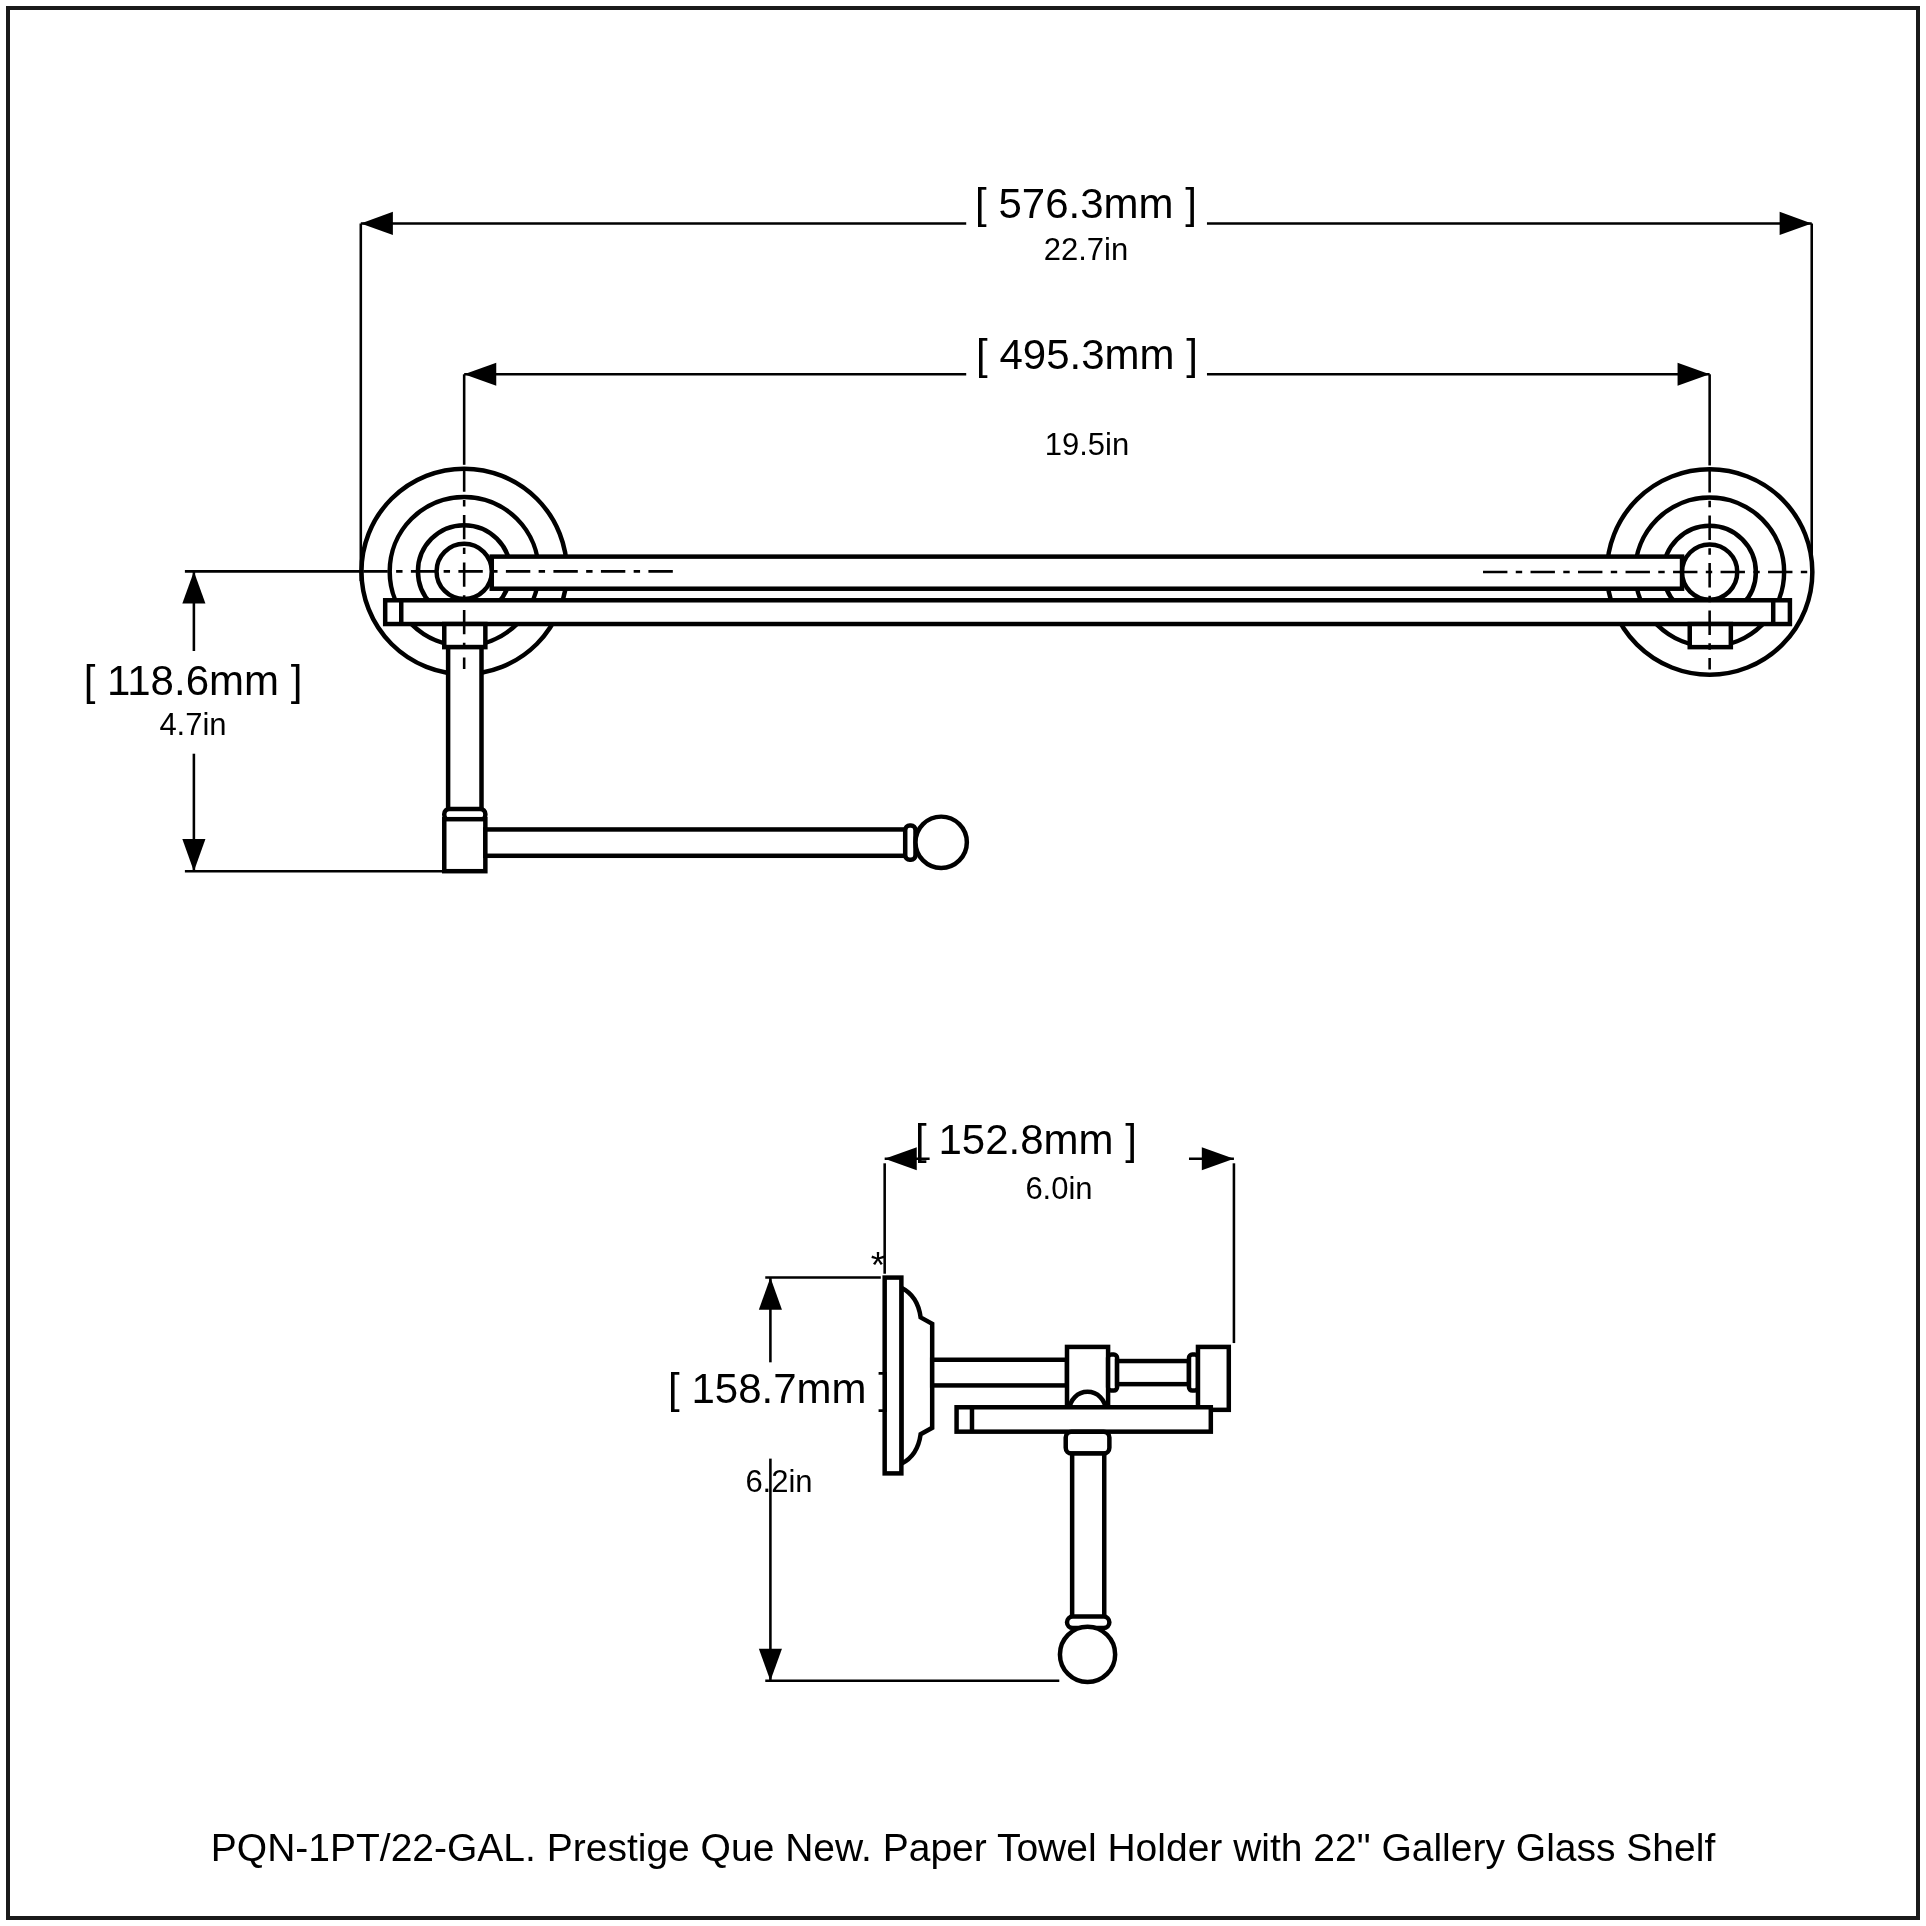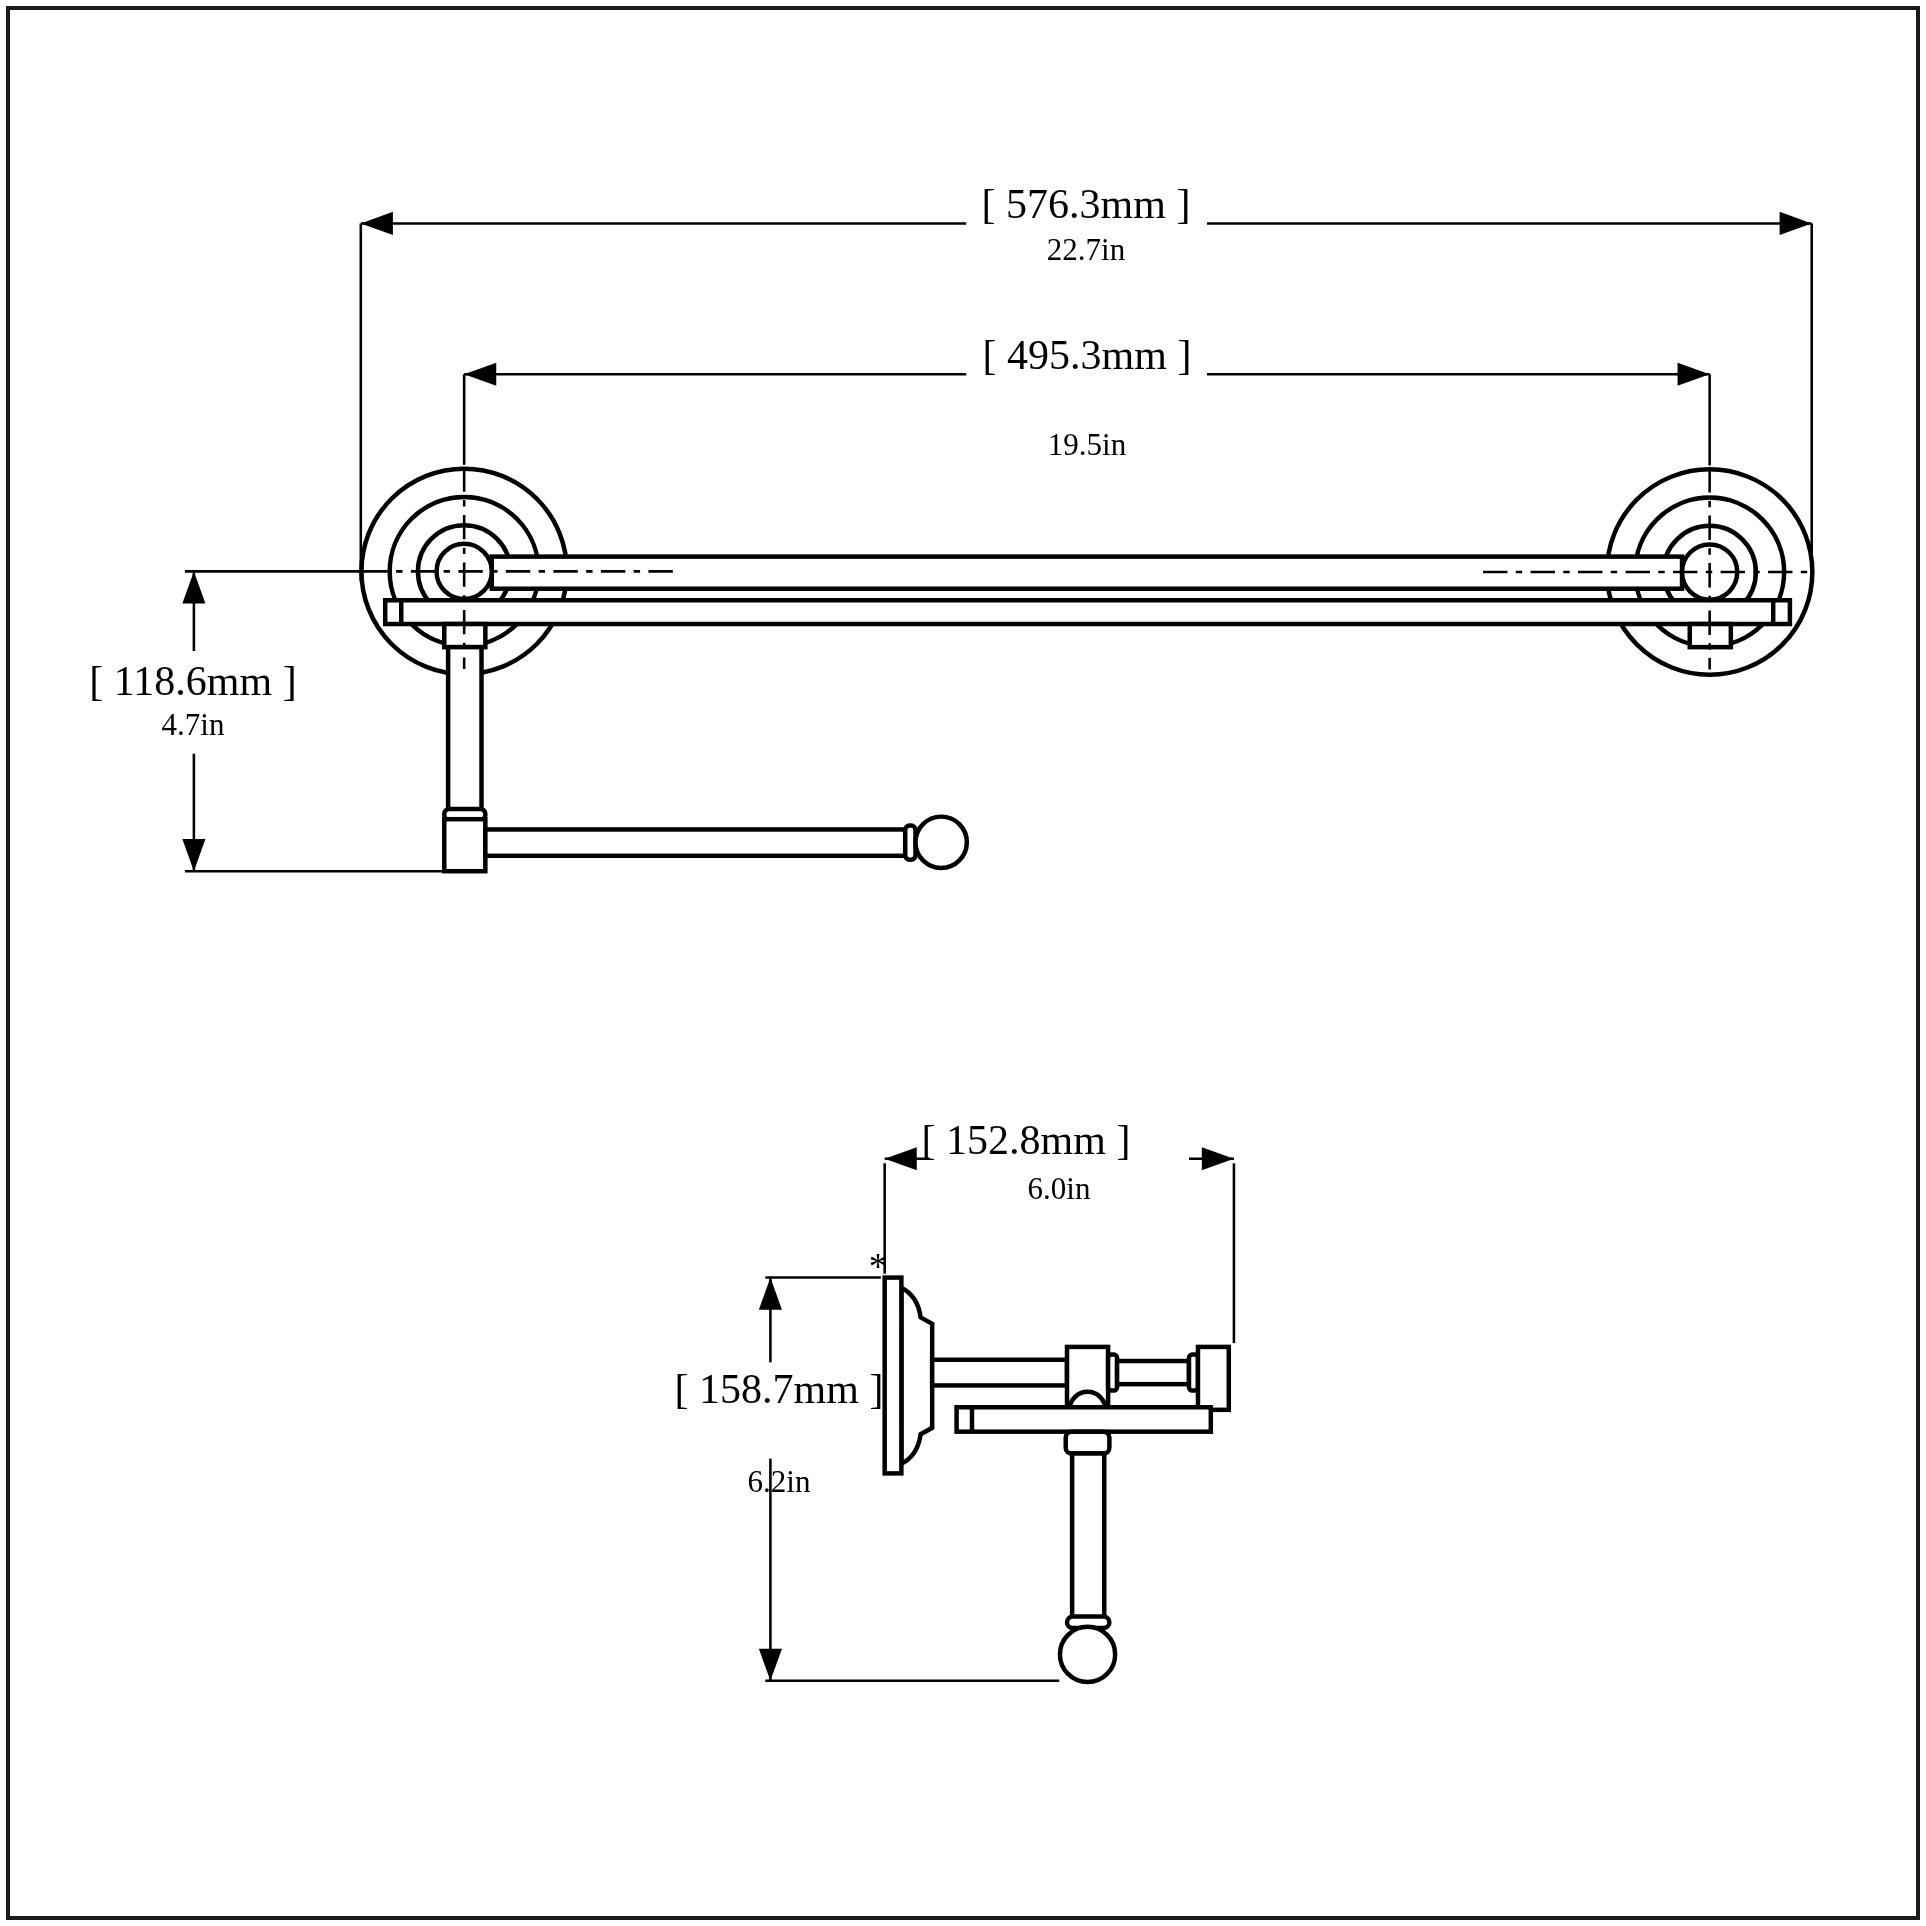--- a/index.html
+++ b/index.html
@@ -1,20 +1,20 @@
 <!DOCTYPE html>
 <html style="font-size:10.3px"><head>
 <meta charset="utf-8">
 <style>
   html,body{margin:0;padding:0;background:#ffffff;}
   #canvas{
     position:relative;
     width:1926px;height:1926px;
     background:#ffffff;
-    font-family:Liberation Serif, serif;
+    font-family:Liberation Sans, sans-serif;
     overflow:hidden;
   }
   #frame{
     position:absolute;
     left:6.4px;top:6.4px;right:6.4px;bottom:6.4px;
     border:4.5px solid #1a1a1a;
   }
   svg{position:absolute;left:0;top:0;}
   .dimtext{
     position:absolute;
@@ -178,15 +178,16 @@
   <div class="dimtext inch" style="left:193px;top:724px;">4.7in</div>
 
   <div class="dimtext mm" style="left:1026px;top:1140px;">[ 152.8mm ]</div>
   <div class="dimtext inch" style="left:1059px;top:1188px;">6.0in</div>
 
   <div class="dimtext mm" style="left:779px;top:1389px;">[ 158.7mm ]</div>
   <div class="dimtext inch" style="left:779px;top:1481px;">6.2in</div>
 
   <div class="asterisk" style="left:878px;top:1266px;">*</div>
 
+  <div class="caption" style="left:963px;top:1848px;">PQN-1PT/22-GAL. Prestige Que New. Paper Towel Holder with 22" Gallery Glass Shelf</div>
 
 </div>
 
 
 </body></html>

